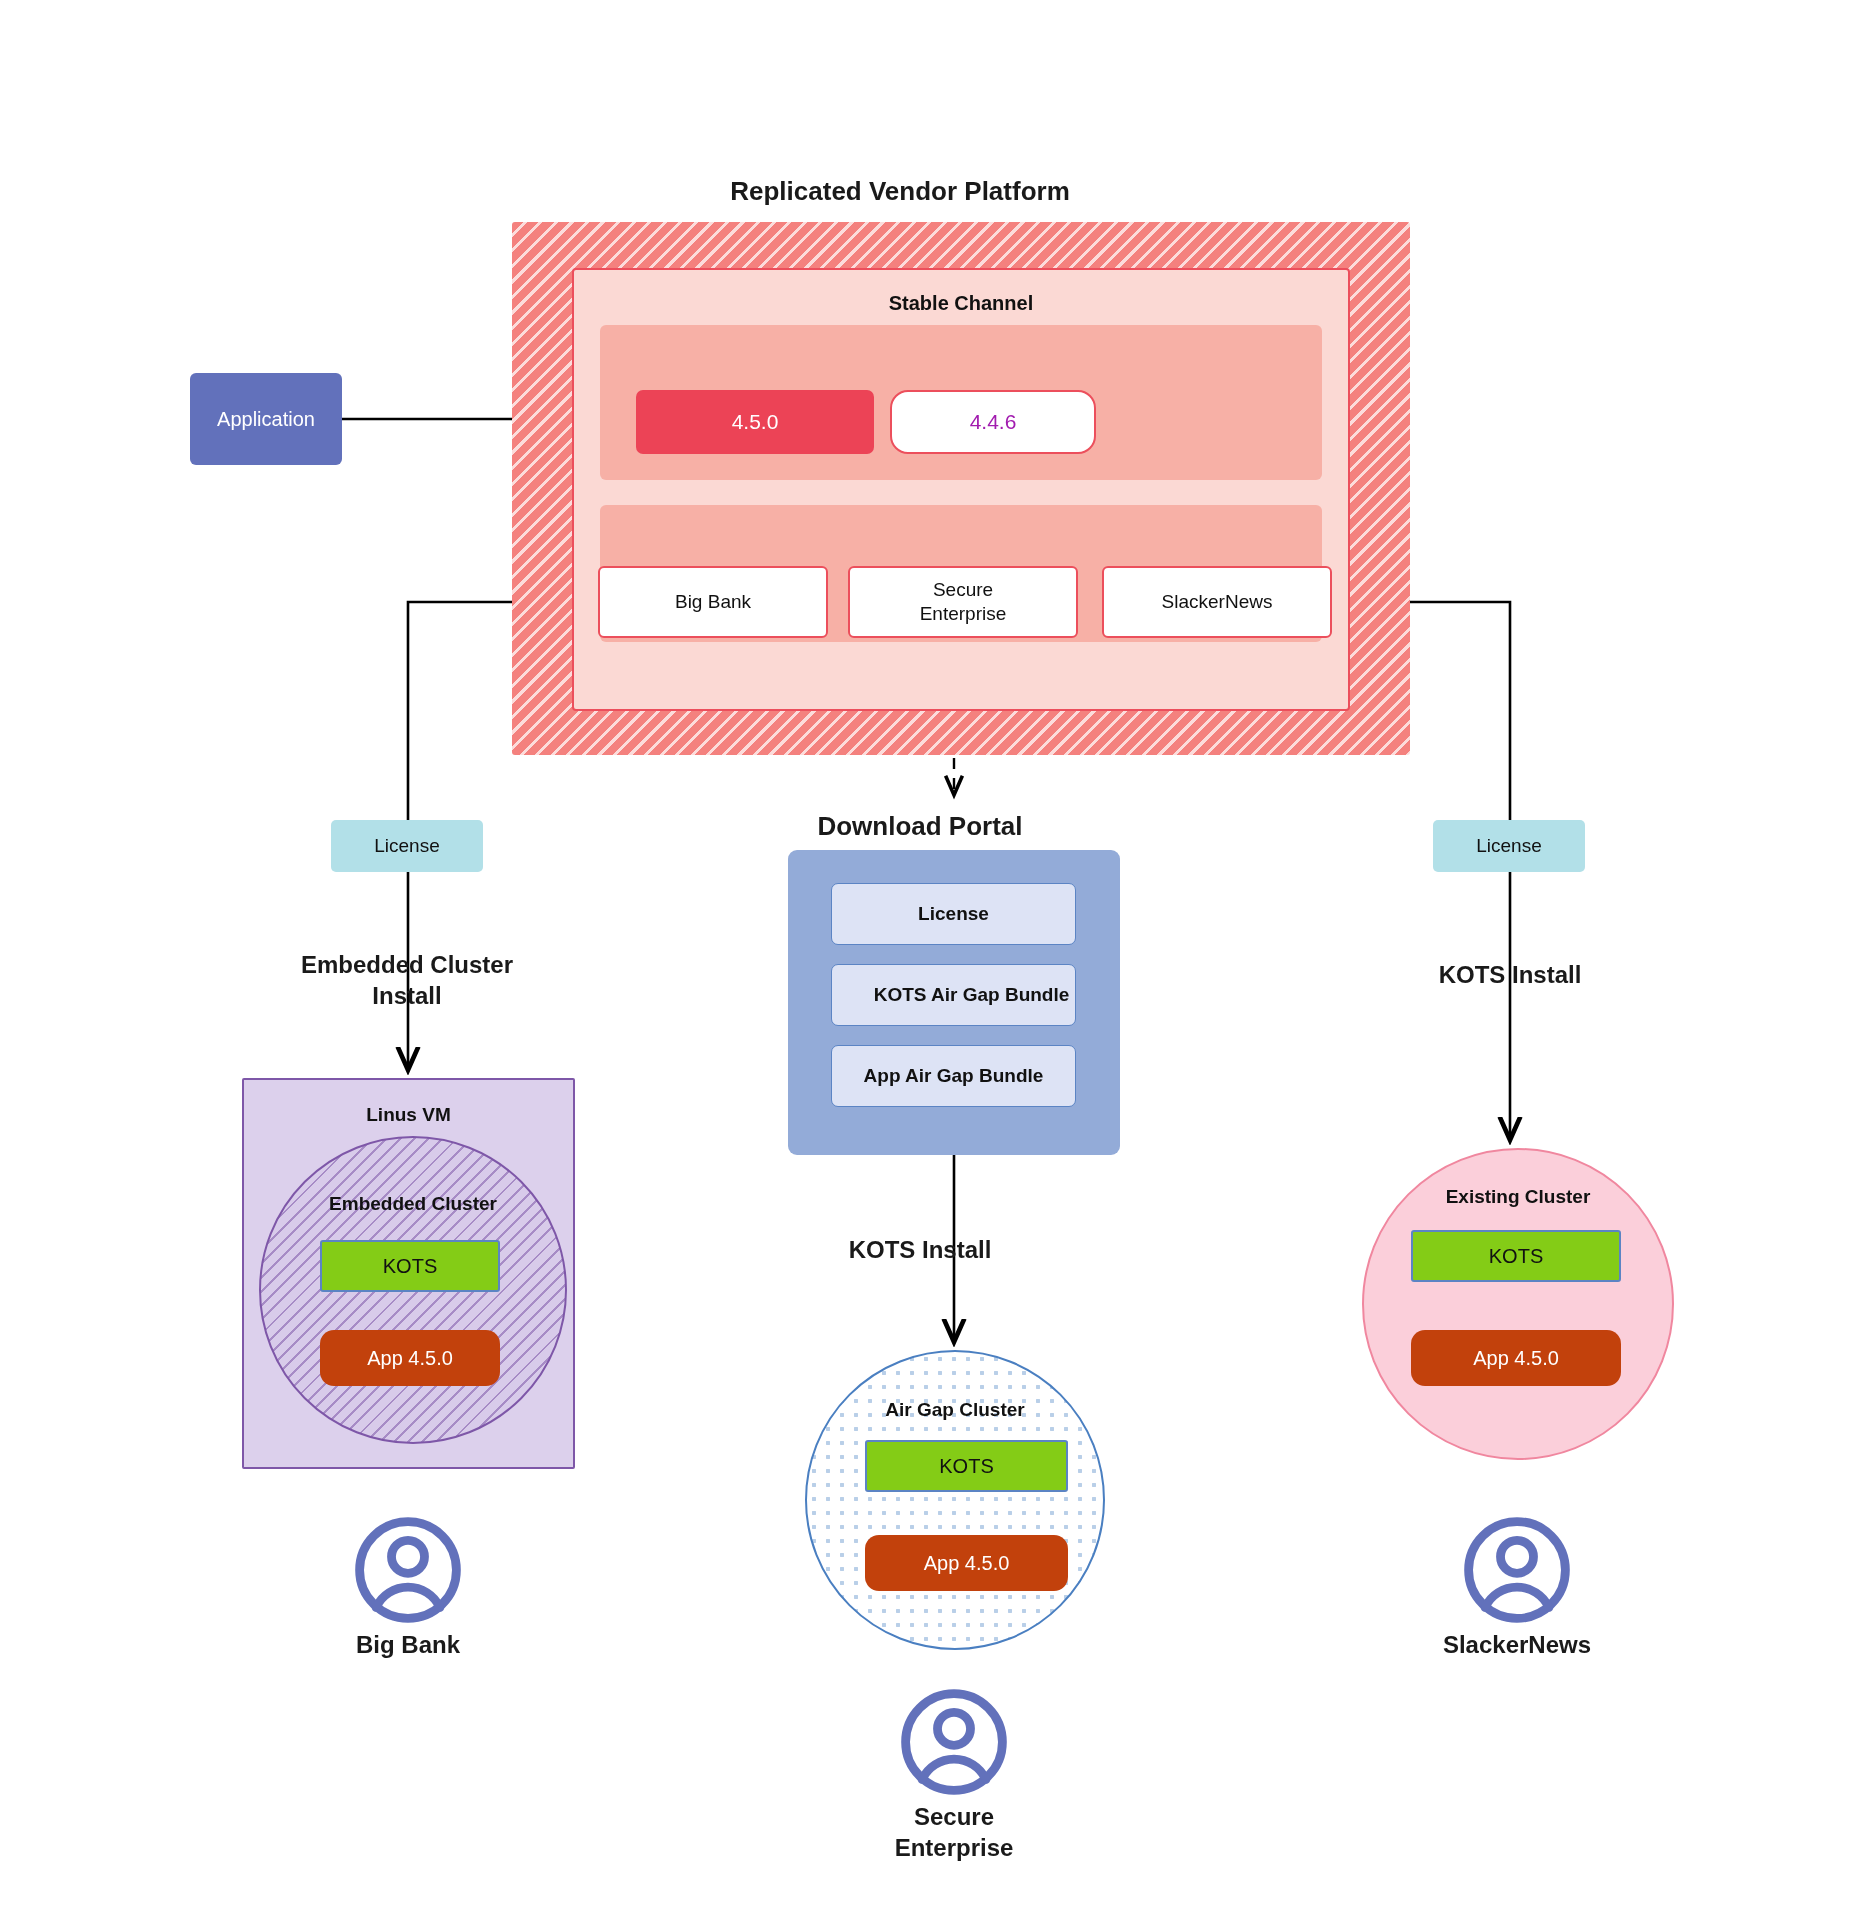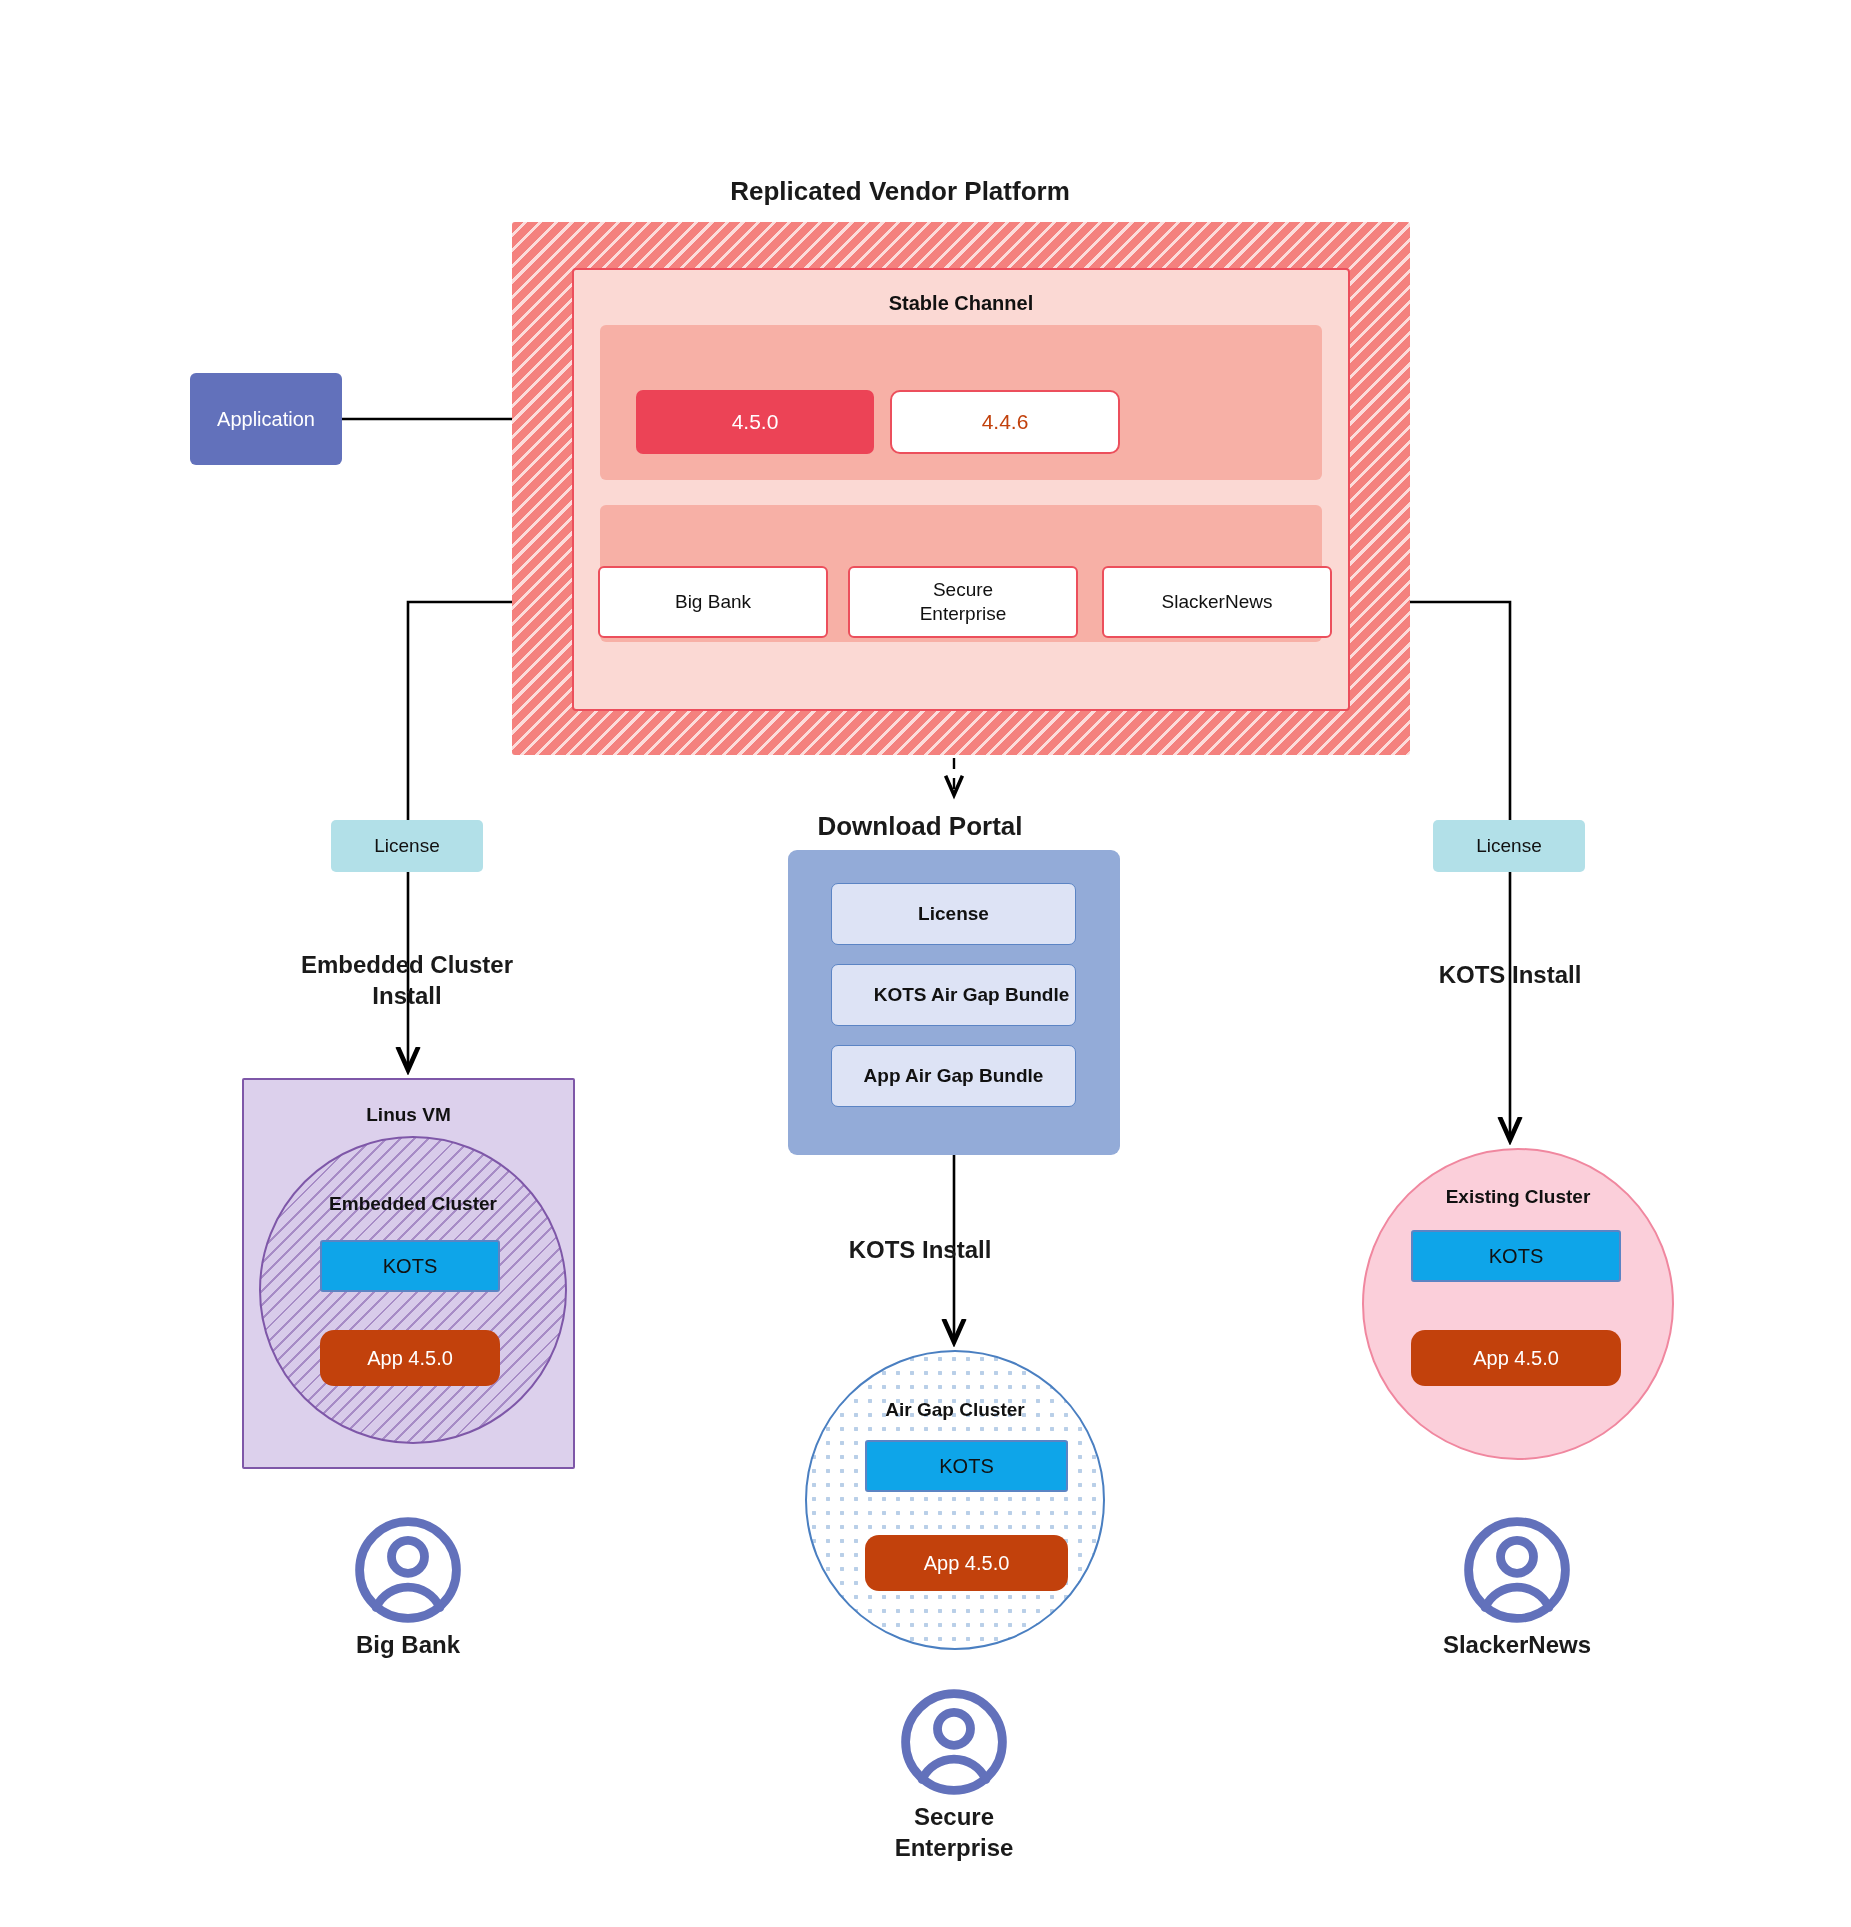--- a/index.html
+++ b/index.html
@@ -62,23 +62,23 @@
   }
   .release-title { left: 600px; top: 350px; width: 722px; font-size: 20px; font-weight: 600; }
 
   .rel-450 {
     left: 636px; top: 390px; width: 238px; height: 64px;
     background: #ec4356; border-radius: 7px;
     color: #ffffff; font-size: 21px;
     display: flex; align-items: center; justify-content: center;
   }
   .rel-446 {
-    left: 890px; top: 390px; width: 230px; height: 64px;
-    background: #ffffff; border: 2px solid #ec4f5c; border-radius: 10px;
-    color: #c2410c; font-size: 21px;
+    left: 890px; top: 390px; width: 206px; height: 64px;
+    background: #ffffff; border: 2px solid #ec4f5c; border-radius: 18px;
+    color: #a21caf; font-size: 21px;
     display: flex; align-items: center; justify-content: center;
   }
 
   .customers-box {
     left: 600px; top: 505px; width: 722px; height: 137px;
     background: #f7b0a6; border-radius: 6px;
   }
   .customers-title { left: 600px; top: 530px; width: 722px; font-size: 20px; font-weight: 600; }
 
   .cust {
@@ -144,21 +144,21 @@
     background-image: repeating-linear-gradient(
        -45deg,
        rgba(126,87,168,0.55) 0px,
        rgba(126,87,168,0.55) 2px,
        rgba(216,203,234,0) 2px,
        rgba(216,203,234,0) 10px);
   }
   .embedded-title { left: 259px; top: 1192px; width: 308px; font-size: 19px; font-weight: 600; }
 
   .kots-box {
-    background: #0ea5e9; border: 2px solid #5b84c4; border-radius: 3px;
+    background: #84cc16; border: 2px solid #5b84c4; border-radius: 3px;
     height: 52px; color: #111111; font-size: 20px;
     display: flex; align-items: center; justify-content: center;
   }
   .app-ver-box {
     background: #c2410c; border-radius: 14px;
     height: 56px; color: #ffffff; font-size: 20px;
     display: flex; align-items: center; justify-content: center;
   }
   .kots-left { left: 320px; top: 1240px; width: 180px; }
   .app-left  { left: 320px; top: 1330px; width: 180px; }

